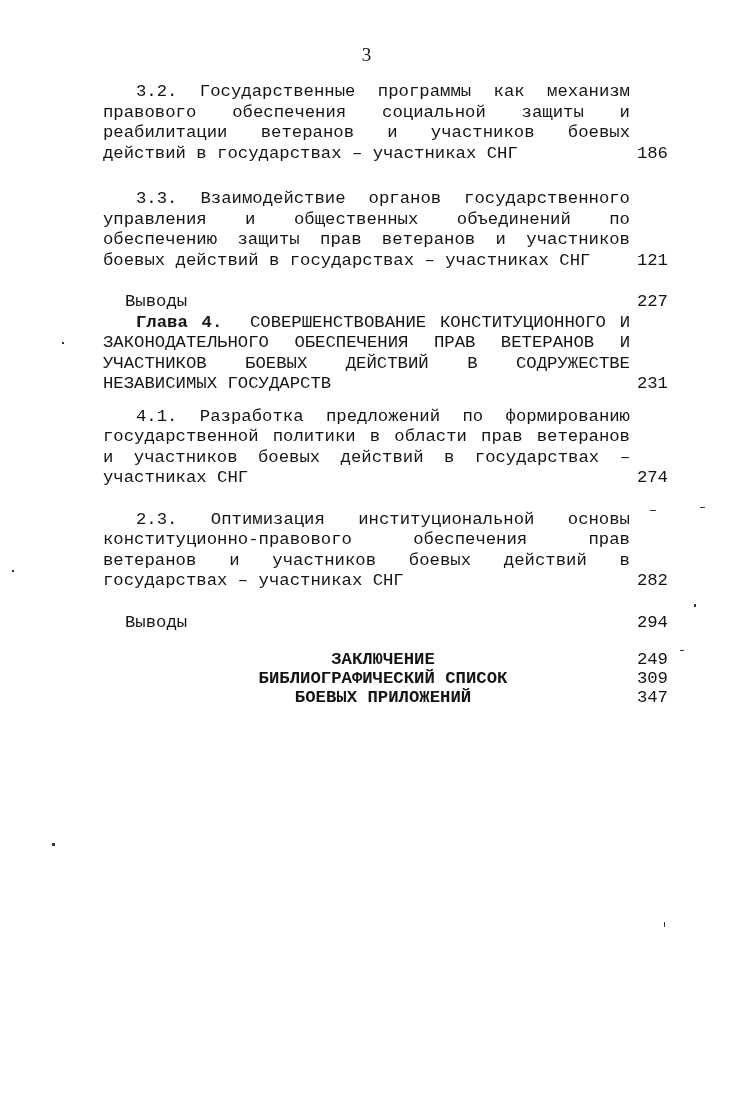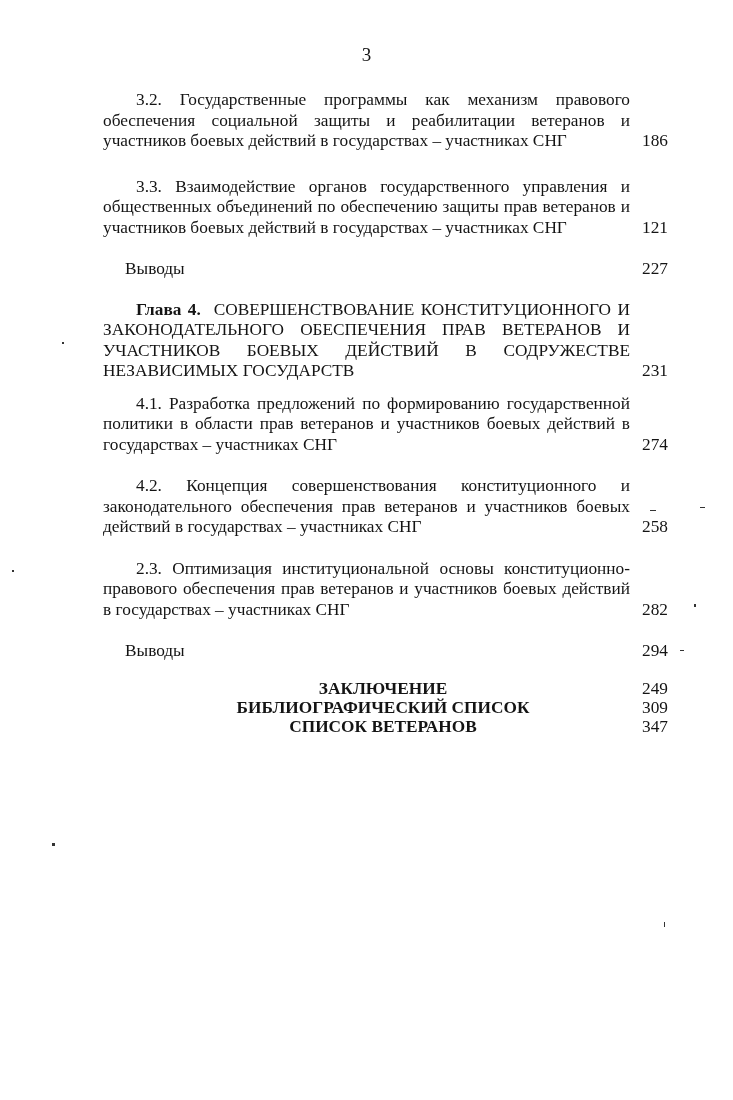--- a/index.html
+++ b/index.html
@@ -5,33 +5,33 @@
     html, body { margin: 0; padding: 0; background: #ffffff; }
     body {
       width: 733px; height: 1100px; position: relative; overflow: hidden;
       font-family: "Liberation Serif", "DejaVu Serif", serif;
       color: #141414;
     }
     .page-number {
       position: absolute; top: 44px; left: 0; width: 733px;
       text-align: center; font-size: 19px;
     }
-    .toc { position: absolute; left: 103px; top: 90px; width: 565px; }
+    .toc { position: absolute; left: 103px; top: 82px; width: 565px; font-family: Liberation Mono, monospace; }
     .entry { position: relative; font-size: 17.3px; line-height: 20.5px; }
     .entry .text { width: 527px; text-align: justify; }
     .entry .text.indent { text-indent: 33px; }
     .entry .text.last-left { text-align-last: left; }
     .entry .pg {
       position: absolute; right: 0; bottom: 0; text-align: right;
     }
     .bold { font-weight: bold; }
     .e1 { margin-top: 0; }
     .e2 { margin-top: 25px; }
     .e3 { margin-top: 21px; }
-    .e4 { margin-top: 20px; }
+    .e4 { }
     .e5 { margin-top: 12px; }
     .e6 { margin-top: 21px; }
     .e7 { margin-top: 21px; }
     .e8 { margin-top: 21px; }
     .end-block { margin-top: 17px; }
     .end-block .entry { line-height: 19px; }
     .end-block .text { padding-left: 33px; width: 494px; text-align: center; }
     .mark { position: absolute; width: 2px; height: 2px; background: #333; }
     .wy { padding-left: 22px; text-indent: 0 !important; }
     .chapter-text { text-align: justify; text-align-last: left; }
@@ -61,24 +61,20 @@
   <div class="entry e4">
     <div class="text indent chapter-text"><span class="bold">Глава 4.</span>&nbsp;&nbsp;<span>СОВЕРШЕНСТВОВАНИЕ КОНСТИТУЦИОННОГО И ЗАКОНОДАТЕЛЬНОГО ОБЕСПЕЧЕНИЯ ПРАВ ВЕТЕРАНОВ И УЧАСТНИКОВ БОЕВЫХ ДЕЙСТВИЙ В СОДРУЖЕСТВЕ НЕЗАВИСИМЫХ ГОСУДАРСТВ</span></div>
     <div class="pg">231</div>
   </div>
 
   <div class="entry e5">
     <div class="text indent last-left">4.1. Разработка предложений по формированию государственной политики в области прав ветеранов и участников боевых действий в государствах – участниках СНГ</div>
     <div class="pg">274</div>
   </div>
 
-  <div class="entry e6">
-    <div class="text indent last-left">4.2. Концепция совершенствования конституционного и законодательного обеспечения прав ветеранов и участников боевых действий в государствах – участниках СНГ</div>
-    <div class="pg">258</div>
-  </div>
 
   <div class="entry e7">
     <div class="text indent last-left">2.3. Оптимизация институциональной основы конституционно-правового обеспечения прав ветеранов и участников боевых действий в государствах – участниках СНГ</div>
     <div class="pg">282</div>
   </div>
 
   <div class="entry e8">
     <div class="text wy">Выводы</div>
     <div class="pg">294</div>
   </div>
@@ -86,21 +82,21 @@
   <div class="end-block">
     <div class="entry">
       <div class="text bold">ЗАКЛЮЧЕНИЕ</div>
       <div class="pg">249</div>
     </div>
     <div class="entry">
       <div class="text bold">БИБЛИОГРАФИЧЕСКИЙ СПИСОК</div>
       <div class="pg">309</div>
     </div>
     <div class="entry">
-      <div class="text bold">СПИСОК ВЕТЕРАНОВ</div>
+      <div class="text bold">БОЕВЫХ ПРИЛОЖЕНИЙ</div>
       <div class="pg">347</div>
     </div>
   </div>
 </div>
 
 <div class="mark" style="left:62px; top:342px;"></div>
 <div class="mark" style="left:12px; top:570px;"></div>
 <div class="mark" style="left:52px; top:843px; width:3px; height:3px;"></div>
 <div class="mark" style="left:700px; top:507px; width:5px; height:1px;"></div>
 <div class="mark" style="left:650px; top:510px; width:6px; height:1px;"></div>

